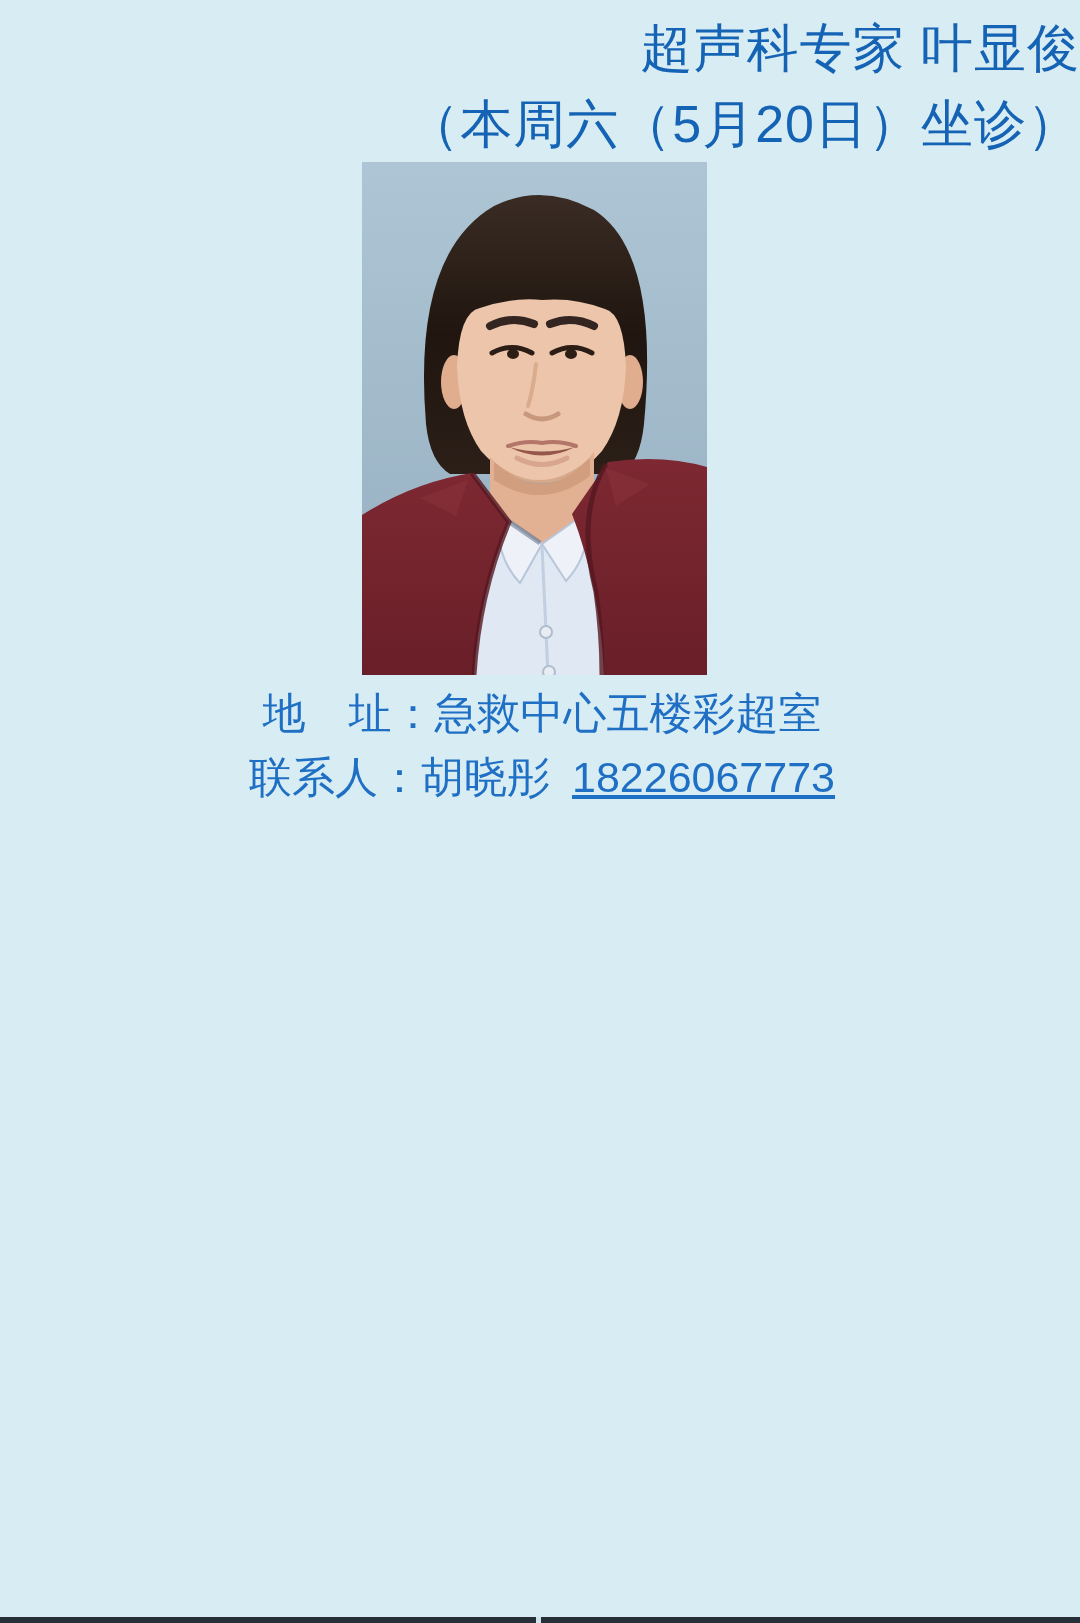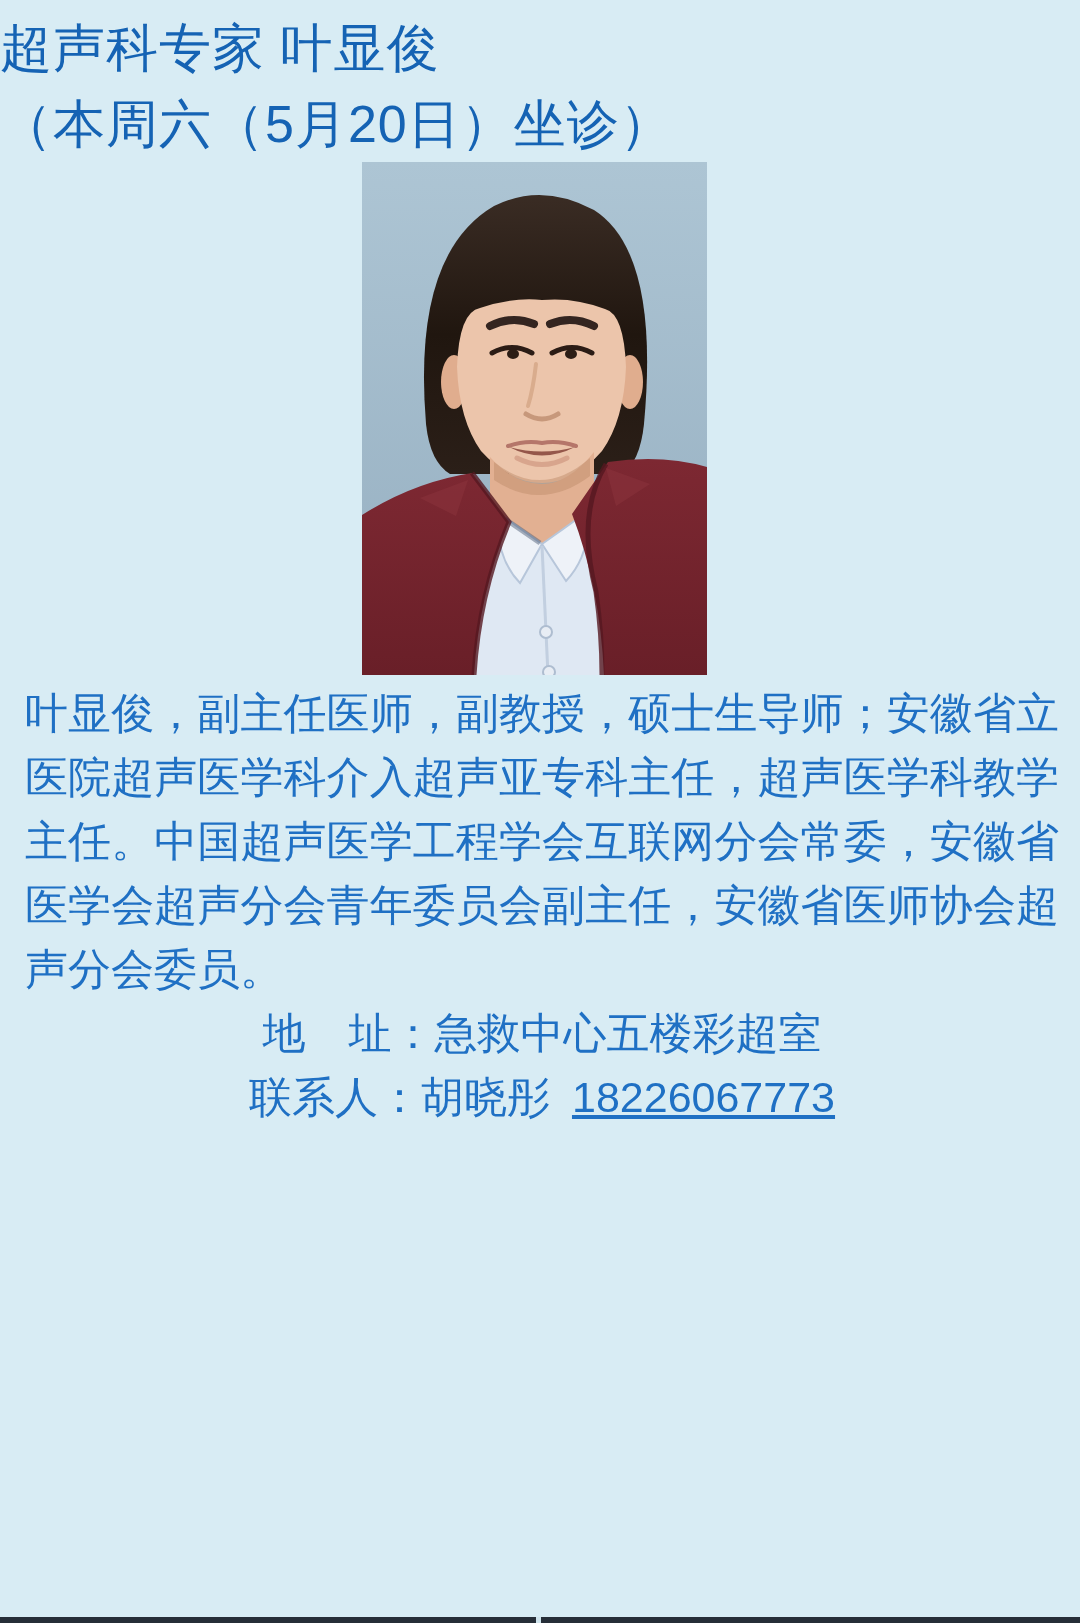--- a/index.html
+++ b/index.html
@@ -13,21 +13,21 @@
     height: 1623px;
     background: #d8ecf4;
     overflow: hidden;
     font-family: "Liberation Sans", sans-serif;
   }
   .title-block {
     position: absolute;
     top: 10px;
     left: 0;
     width: 1080px;
-    text-align: left;
+    text-align: right;
     color: #1563b4;
     font-size: 52px;
     line-height: 76px;
     font-weight: 400;
     letter-spacing: 1px;
     white-space: nowrap;
   }
   .photo-frame {
     position: absolute;
     left: 362px;
@@ -146,21 +146,20 @@
       <path d="M244,302 Q214,352 234,430 Q240,472 240,513" stroke="#551820" stroke-width="5" fill="none" opacity="0.8"></path>
       <path d="M58,336 L106,318 L94,354 Z" fill="#8a333d" opacity="0.55"></path>
       <path d="M288,322 L244,306 L254,344 Z" fill="#8a333d" opacity="0.55"></path>
 
       <circle cx="184" cy="470" r="6" fill="#e8edf4" stroke="#aebdd0" stroke-width="2"></circle>
       <circle cx="187" cy="510" r="6" fill="#e8edf4" stroke="#aebdd0" stroke-width="2"></circle>
     </svg>
   </div>
 
   <div class="bio-block">
-    <p>叶显俊，副主任医师，副教授，硕士生导师；安徽省立医院超声医学科介入超声亚专科主任，超声医学科教学主任。中国超声医学工程学会互联网分会常委，安徽省医学会超声分会青年委员会副主任，安徽省医师协会超声分会委员。</p>
     <p class="info-line"><span>地　址：</span><span>急救中心五楼彩超室</span></p>
     <p class="info-line"><span>联系人：</span><span>胡晓彤</span><span class="phone">18226067773</span></p>
   </div>
 
   <div class="bottom-bar">
     <span class="notch"></span>
   </div>
 
 </div>
 

